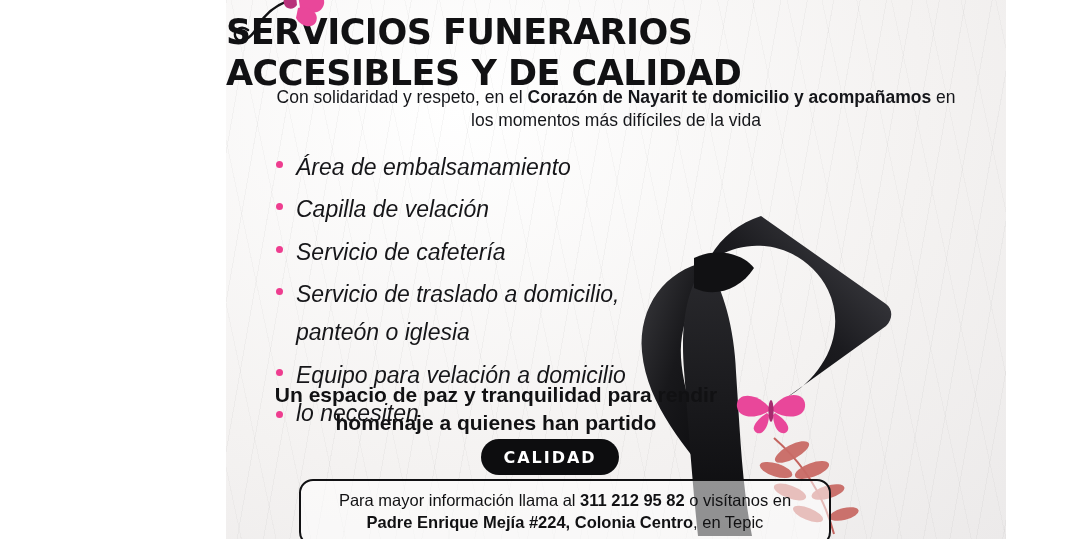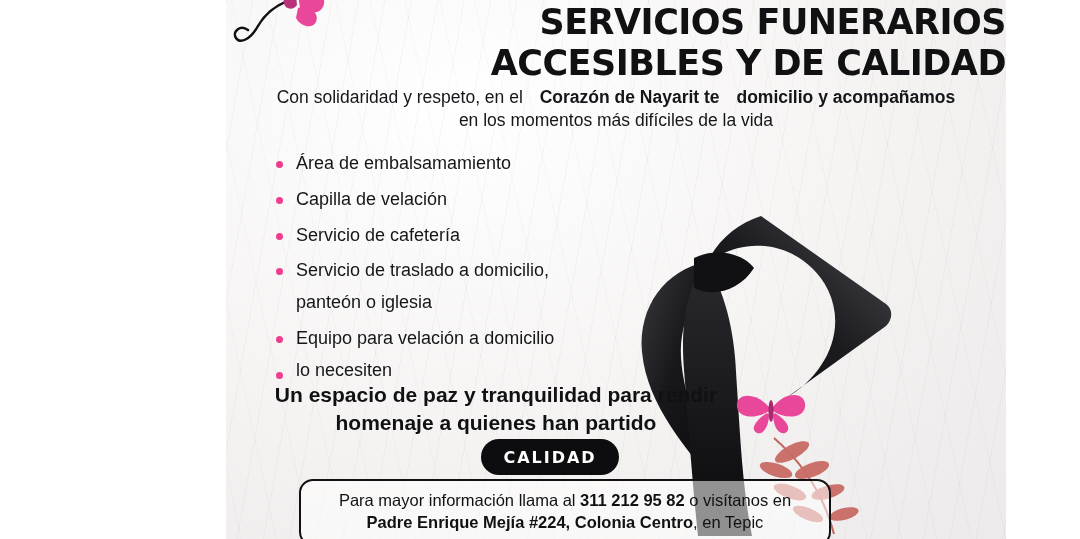--- a/index.html
+++ b/index.html
@@ -65,59 +65,60 @@
 
   .content {
     position: absolute;
     left: 0; top: 0;
     width: 780px; height: 539px;
     z-index: 20;
   }
 
   .headline {
     position: absolute;
-    left: 0; top: 2px;
+    left: 0; top: 12px;
     width: 780px;
-    text-align: right;
+    text-align: left;
     font-weight: bold;
     font-size: 35px;
     line-height: 1.16;
     letter-spacing: -0.5px;
     color: #111113;
     font-family: "DejaVu Sans", sans-serif;
   }
   .headline .l2 { display: block; }
 
   .subhead {
     position: absolute;
     left: 40px; top: 86px;
     width: 700px;
     text-align: center;
     font-size: 17.5px;
     line-height: 1.33;
     color: #15161a;
     font-family: "Liberation Sans", sans-serif;
   }
-  .subhead b { font-weight: bold; margin-left: 12px; }
+  .subhead b { font-weight: bold; }
 
   .bullets {
     position: absolute;
     left: 48px; top: 152px;
     width: 420px;
     margin: 0;
     padding: 0;
     list-style: none;
   }
   .bullets li {
     position: relative;
     padding-left: 22px;
     margin-bottom: 12px;
-    font-size: 18px;
+    font-size: 23px;
     line-height: 1.32;
     color: #161619;
+    font-style: italic;
   }
   .bullets li .dot {
     position: absolute;
     left: 2px; top: 9px;
     width: 7px; height: 7px;
     border-radius: 50%;
     background: #ee3d8f;
   }
 
   .tagline {

